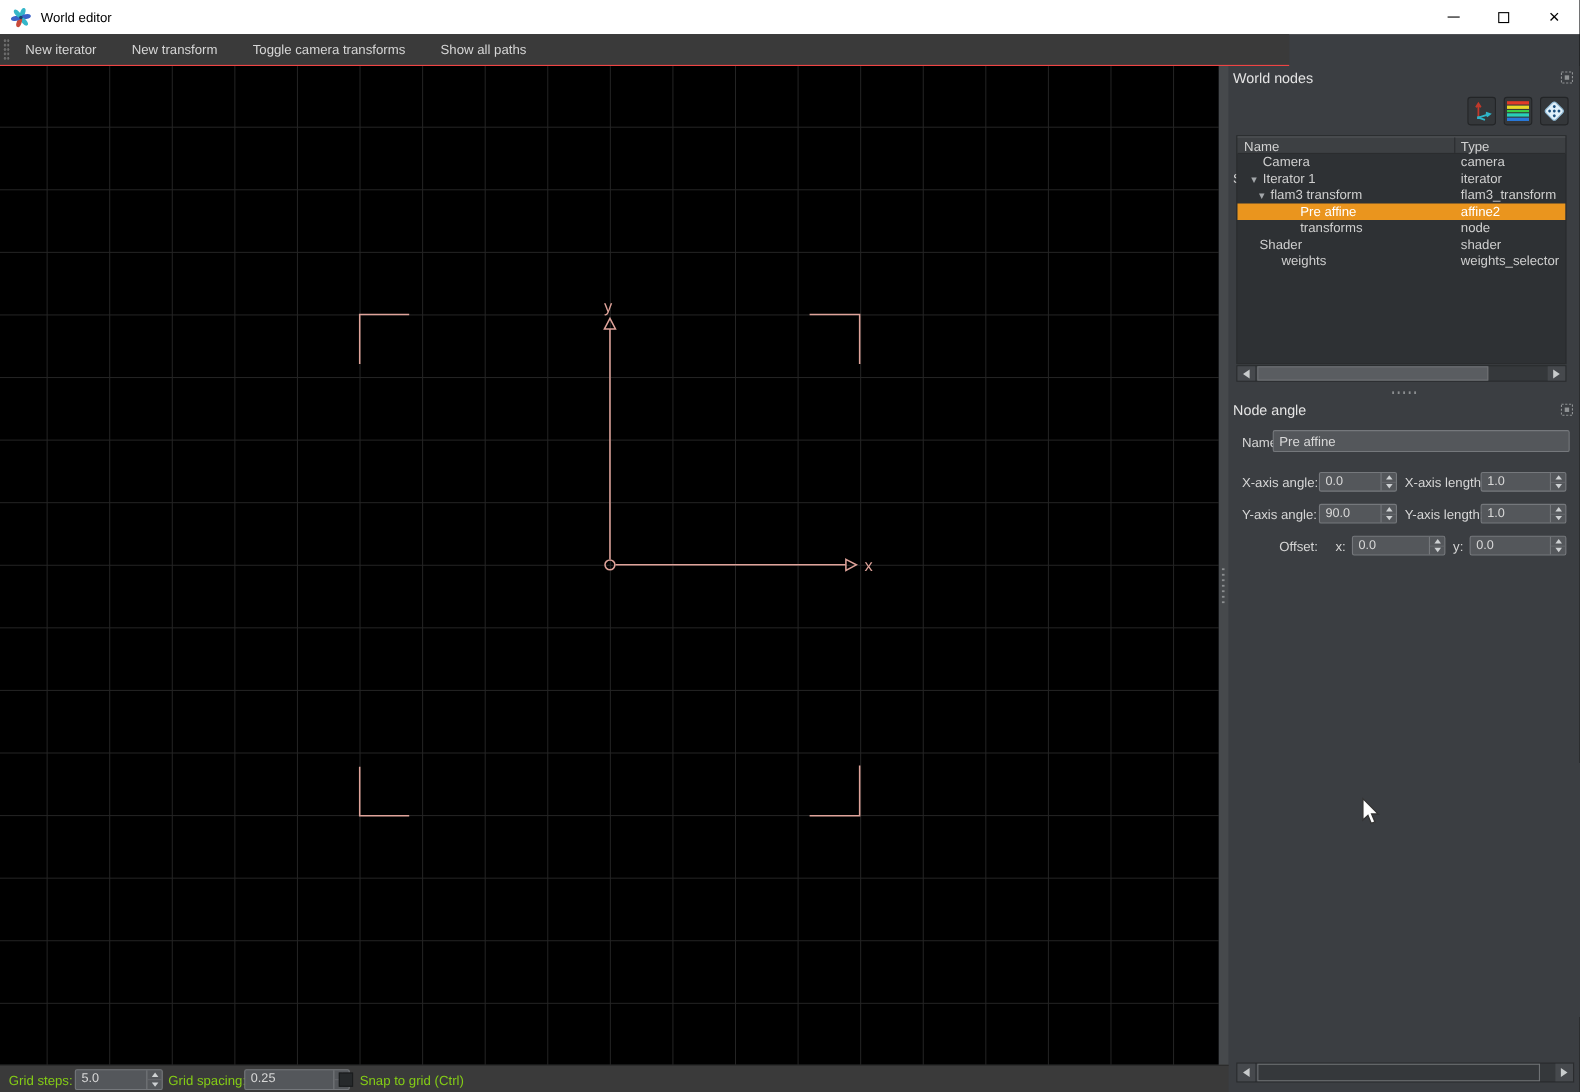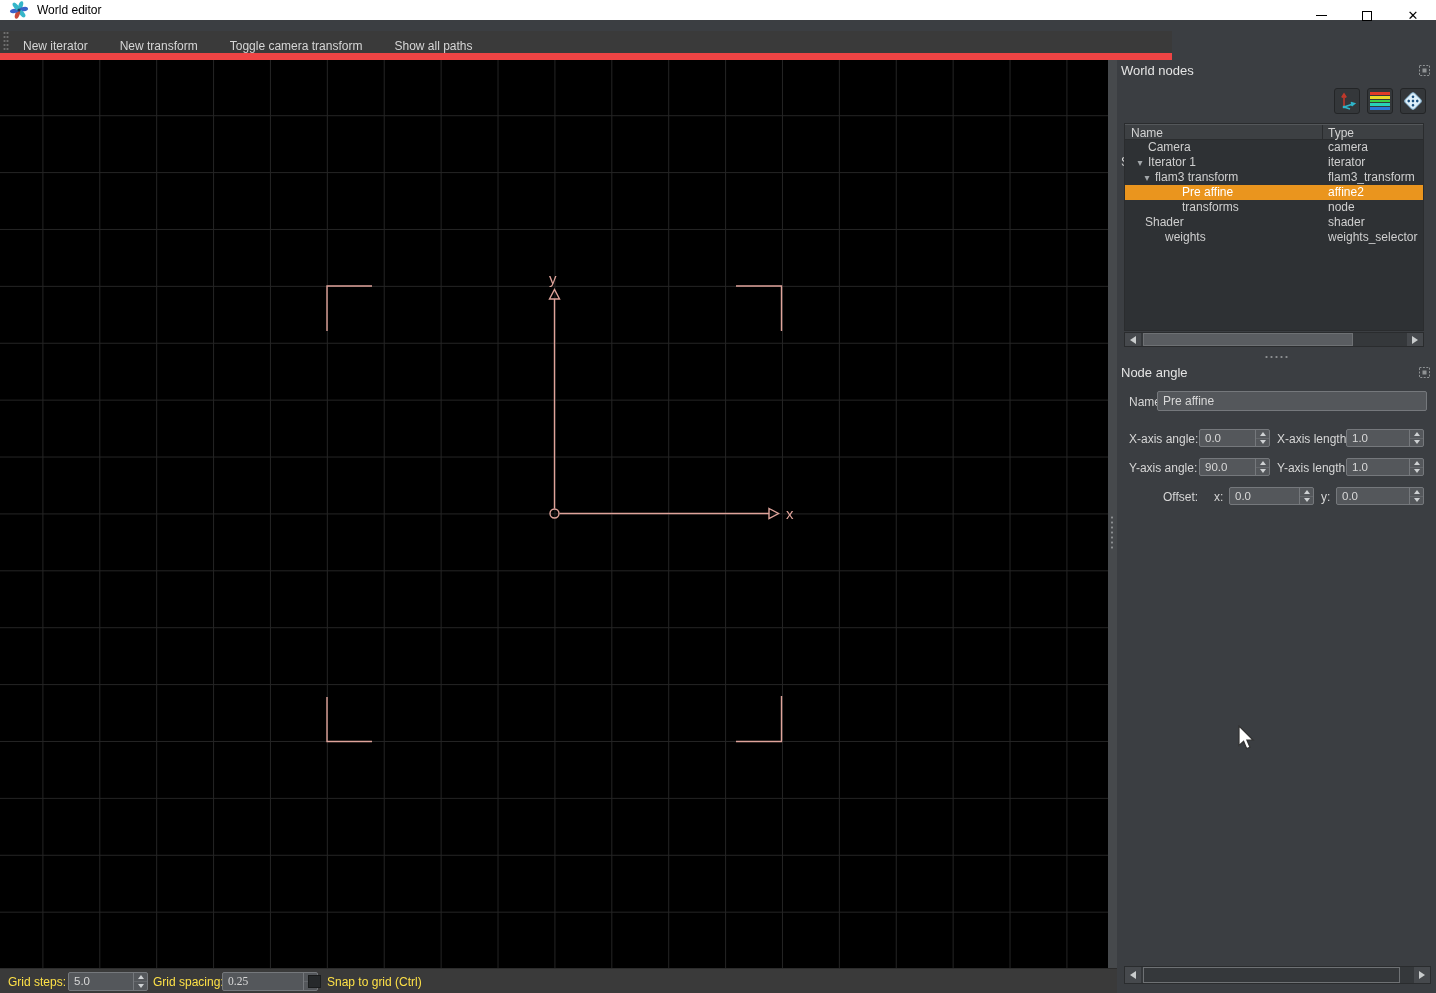--- a/index.html
+++ b/index.html
@@ -13,31 +13,31 @@
     --input-border:#75787c;
     --text:#d6d6d6;
     --scroll-btn:#46494d;
     --thumb:#5a5d61;
   }
   *{box-sizing:border-box;margin:0;padding:0;}
   html,body{width:1436px;height:993px;overflow:hidden;}
   body{font-family:"Liberation Sans",sans-serif;font-size:12px;color:var(--text);background:var(--panel);position:relative;}
 
   
-  .titlebar{position:absolute;left:0;top:0;width:1436px;height:20px;background:#ffffff;color:#000;display:flex;align-items:center;}
+  .titlebar{position:absolute;left:0;top:0;width:1436px;height:31px;background:#ffffff;color:#000;display:flex;align-items:center;}
   .titlebar .app-icon{margin:0 8px 0 9px;width:20px;height:20px;}
   .titlebar .title{font-size:12px;color:#000;}
   .win-controls{position:absolute;right:0;top:0;height:31px;display:flex;}
   .win-btn{width:46px;height:31px;display:flex;align-items:center;justify-content:center;color:#000;}
   .glyph-min{width:11px;height:1px;background:#000;}
   .glyph-max{width:10px;height:10px;border:1px solid #000;}
   .glyph-close{font-size:13px;line-height:1;color:#000;}
 
   
-  .toolbar{position:absolute;left:0;top:31px;width:1172px;height:29px;background:var(--toolbar);border-bottom:7px solid #ef4444;display:flex;align-items:flex-start;}
+  .toolbar{position:absolute;left:0;top:31px;width:1172px;height:29px;background:var(--toolbar);border-bottom:1px solid #ef4444;display:flex;align-items:center;}
   .toolbar-grip{width:6px;height:20px;margin:0 6px 0 3px;background-image:radial-gradient(circle,#6f6f6f 1px,transparent 1.2px);background-size:3px 4px;}
   .tb-btn{height:29px;padding:0 8px;margin-right:16px;display:flex;align-items:center;color:#d6d6d6;font-size:12px;cursor:default;}
 
   
   .canvas{position:absolute;left:0;top:60px;width:1108px;height:908px;background-color:#000;
     background-image:linear-gradient(to right,#242424 1px,transparent 1px),linear-gradient(to bottom,#242424 1px,transparent 1px);
     background-size:56.9px 56.9px;background-position:42.4px 55.2px;}
   .canvas svg{position:absolute;left:0;top:0;}
 
   
@@ -80,21 +80,21 @@
   .spin{position:absolute;height:18px;background:var(--input-bg);border:1px solid var(--input-border);border-radius:2px;display:flex;gap:11px;}
   .spin .val{flex:1;padding:2px 5px;color:#d8d8d8;font-size:11.5px;overflow:hidden;}
   .spin .btns{width:14px;border-left:1px solid var(--input-border);display:flex;flex-direction:column;}
   .spin .sb{flex:1;display:flex;align-items:center;justify-content:center;}
   .spin .sb.up{border-bottom:1px solid #64676b;}
   .tri-up{width:0;height:0;border-style:solid;border-width:0 3.5px 4px 3.5px;border-color:transparent transparent #ced1d3 transparent;}
   .tri-down{width:0;height:0;border-style:solid;border-width:4px 3.5px 0 3.5px;border-color:#ced1d3 transparent transparent transparent;}
 
   
   .statusbar{position:absolute;left:0;top:968px;width:1117px;height:25px;background:var(--toolbar);border-top:1px solid #2c2c2c;}
-  .statusbar .sb-label{position:absolute;top:6px;color:#fde047;}
+  .statusbar .sb-label{position:absolute;top:6px;color:#84cc16;}
   .checkbox{position:absolute;left:308px;top:6px;width:13px;height:13px;background:#26292b;border:1px solid #1a1c1d;}
 
   .cursor{position:absolute;left:1238px;top:725px;z-index:50;}
 </style>
 </head>
 <body>
 
 <div class="titlebar">
   <svg class="app-icon" viewBox="0 0 20 20">
     <g transform="translate(10,10)">
@@ -118,21 +118,21 @@
     <div class="win-btn">
         <span class="glyph-close">✕</span>
       </div>
   </div>
 </div>
 
 <div class="toolbar">
   <div class="toolbar-grip"></div>
   <div class="tb-btn">New iterator</div>
   <div class="tb-btn">New transform</div>
-  <div class="tb-btn">Toggle camera transform</div>
+  <div class="tb-btn">Toggle camera transforms</div>
   <div class="tb-btn">Show all paths</div>
 </div>
 
 <div class="canvas">
   <svg width="1108" height="908">
     <g stroke="#dfa39a" stroke-width="1.4" fill="none">
 
       <path d="M327 271 V226 H372"></path>
       <path d="M736 226 H781.5 V271"></path>
       <path d="M327 637 V681.5 H372"></path>
@@ -360,21 +360,21 @@
     <div class="btns">
         <div class="sb up">
           <div class="tri-up"></div>
         </div>
         <div class="sb">
           <div class="tri-down"></div>
         </div>
       </div>
   </div>
   <span class="sb-label" style="left:153px;">Grid spacing:</span>
-  <div class="spin" style="left:222px;top:3px;width:96px;height:19px;font-family:Liberation Serif, serif;">
+  <div class="spin" style="left:222px;top:3px;width:96px;height:19px;">
     <div class="val">0.25</div>
     <div class="btns">
         <div class="sb up">
           <div class="tri-up"></div>
         </div>
         <div class="sb">
           <div class="tri-down"></div>
         </div>
       </div>
   </div>

